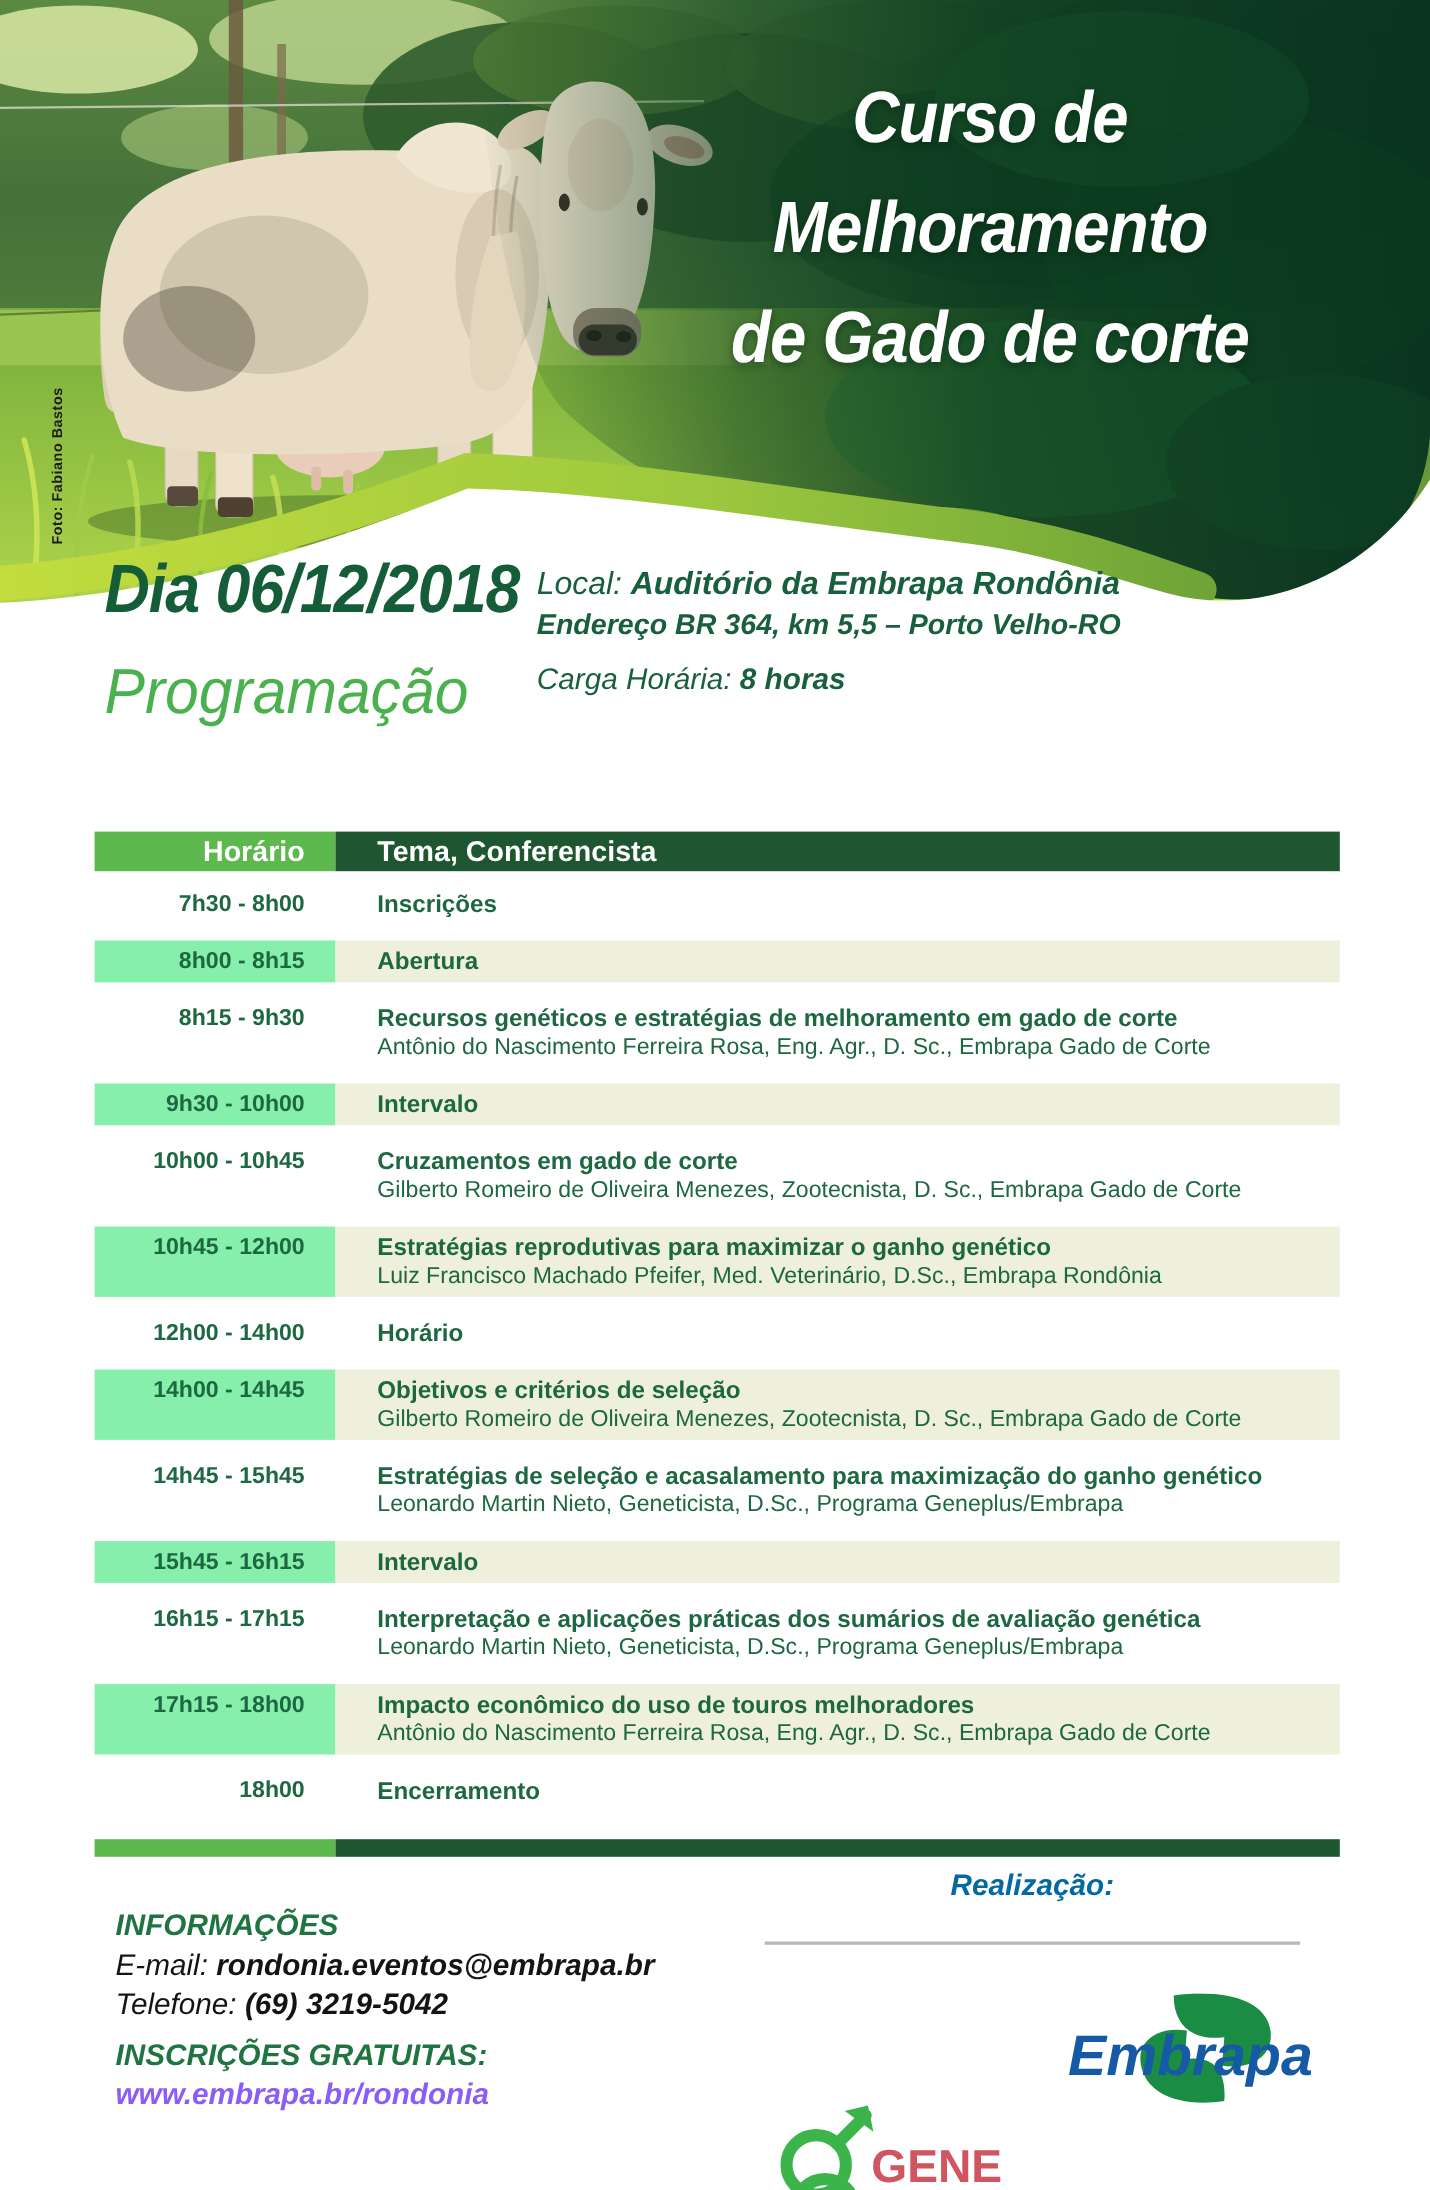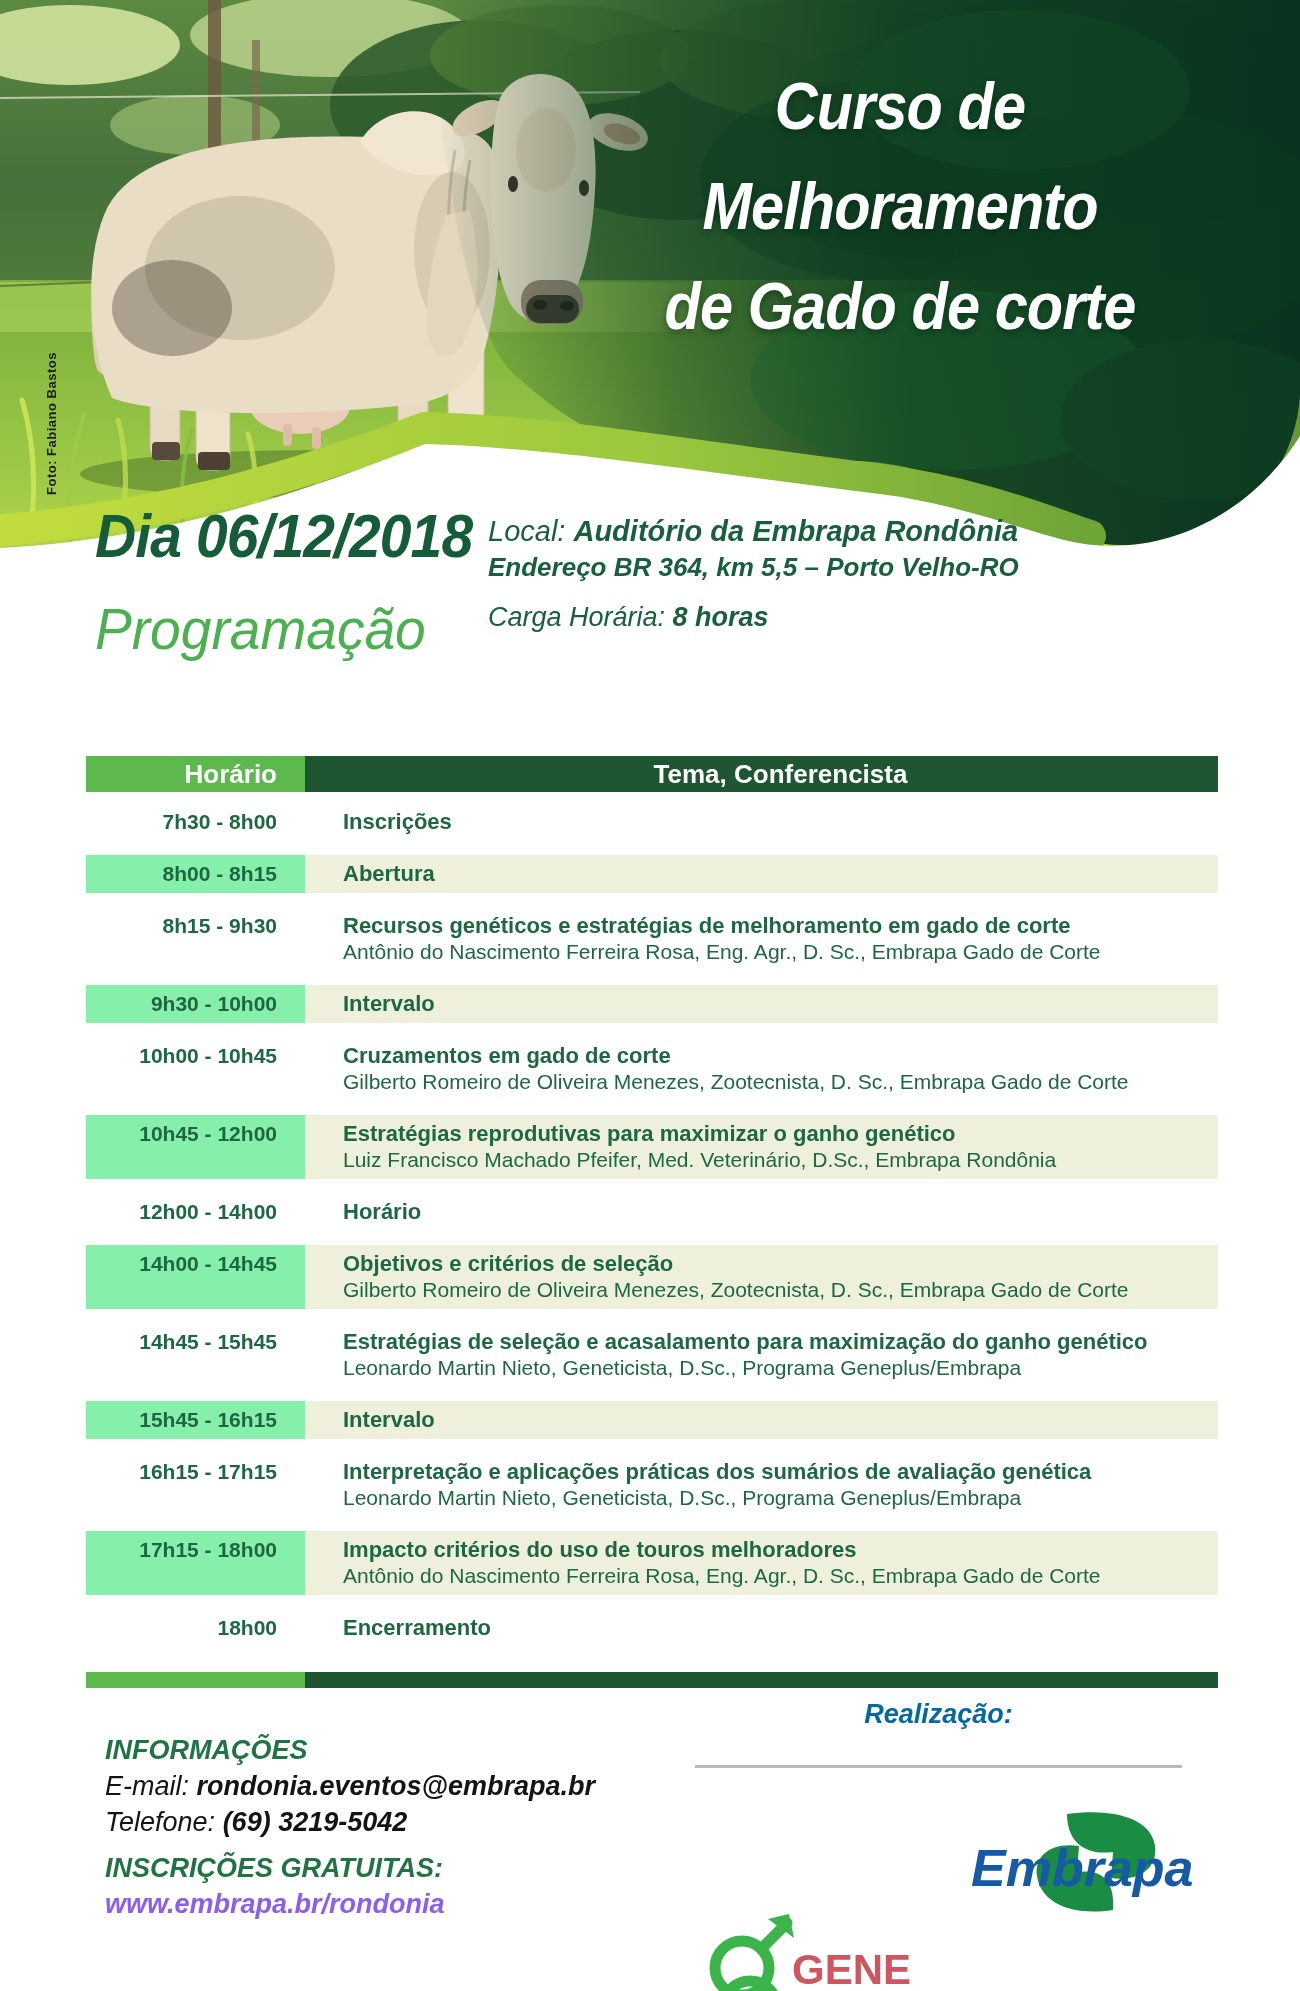--- a/index.html
+++ b/index.html
@@ -30,21 +30,21 @@
   .local-row b{font-weight:700;}
   .addr-row{font-size:26px;line-height:34px;font-weight:700;}
   .carga-row{font-size:27px;line-height:34px;margin-top:16px;font-weight:400;}
   .carga-row b{font-weight:700;}
 
   
   .thead{position:absolute;left:86px;top:756px;width:1132px;height:36px;display:flex;}
   .thead .h-time{width:219px;background:#5db84d;color:#fff;font-size:26px;font-weight:700;
     line-height:36px;text-align:right;padding-right:28px;box-sizing:border-box;}
   .thead .h-topic{flex:1;background:#1d5630;color:#fff;font-size:26px;font-weight:700;
-    line-height:36px;padding-left:38px;box-sizing:border-box;text-align:center;}
+    line-height:36px;padding-left:38px;box-sizing:border-box;}
   .tbody{position:absolute;left:86px;top:805px;width:1132px;}
   .row{display:flex;margin-bottom:16px;}
   .row .cell-time{width:219px;text-align:right;padding:4px 28px 4px 0;box-sizing:border-box;
     color:#1d6841;font-size:21px;font-weight:700;line-height:26px;}
   .row .cell-topic{flex:1;padding:4px 10px 4px 38px;box-sizing:border-box;
     color:#1d6841;font-size:21px;line-height:26px;}
   .row .topic{font-weight:700;font-size:22px;}
   .row .speaker{font-weight:400;}
   .row.shaded .cell-time{background:#86efac;padding-top:6px;padding-bottom:6px;}
   .row.shaded .cell-topic{background:#eef0dc;padding-top:6px;padding-bottom:6px;}
@@ -290,21 +290,21 @@
       <div class="row">
         <div class="cell-time">16h15 - 17h15</div>
         <div class="cell-topic">
           <div class="topic">Interpretação e aplicações práticas dos sumários de avaliação genética</div>
           <div class="speaker">Leonardo Martin Nieto, Geneticista, D.Sc., Programa Geneplus/Embrapa</div>
         </div>
       </div>
       <div class="row shaded">
         <div class="cell-time">17h15 - 18h00</div>
         <div class="cell-topic">
-          <div class="topic">Impacto critérios do uso de touros melhoradores</div>
+          <div class="topic">Impacto econômico do uso de touros melhoradores</div>
           <div class="speaker">Antônio do Nascimento Ferreira Rosa, Eng. Agr., D. Sc., Embrapa Gado de Corte</div>
         </div>
       </div>
       <div class="row">
         <div class="cell-time">18h00</div>
         <div class="cell-topic">
           <div class="topic">Encerramento</div>
         </div>
       </div>
     </div>

